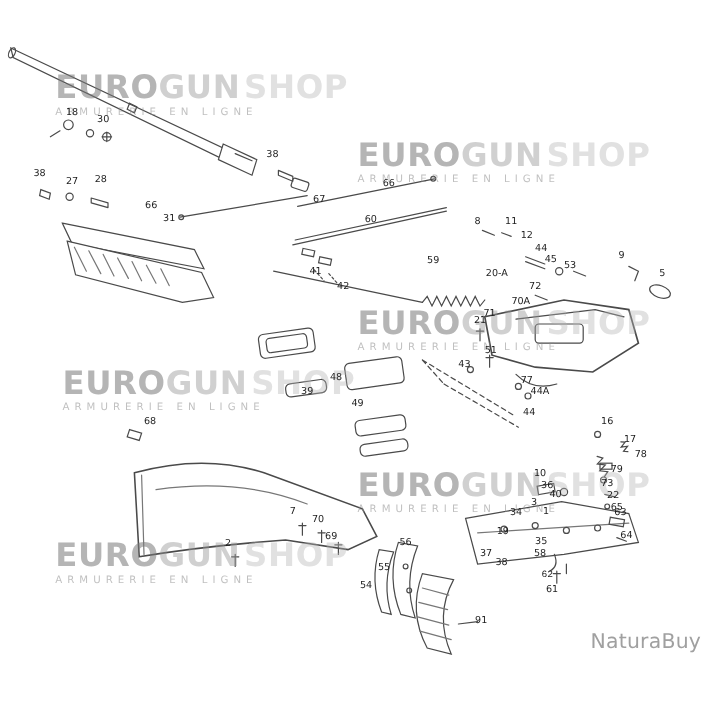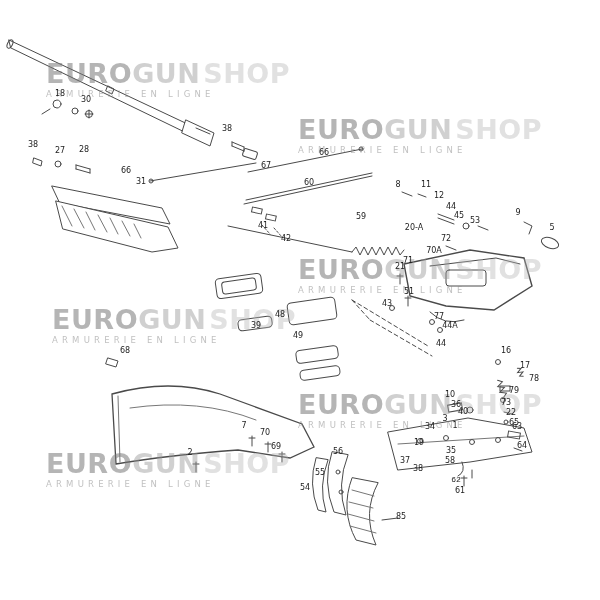--- a/index.html
+++ b/index.html
@@ -228,17 +228,18 @@
       <span class="callout" style="left: 418px; top: 469px;">38</span>
       <span class="callout" style="left: 460px; top: 491px;">61</span>
       <span class="callout" style="left: 456px; top: 480px; font-family: Liberation Mono, monospace;">62</span>
       <span class="callout" style="left: 125px; top: 351px;">68</span>
       <span class="callout" style="left: 244px; top: 426px;">7</span>
       <span class="callout" style="left: 265px; top: 433px;">70</span>
       <span class="callout" style="left: 276px; top: 447px;">69</span>
       <span class="callout" style="left: 190px; top: 453px;">2</span>
       <span class="callout" style="left: 320px; top: 473px;">55</span>
       <span class="callout" style="left: 338px; top: 452px;">56</span>
-      <span class="callout" style="left: 401px; top: 517px;">85</span>
+      <span class="callout" style="left: 401px; top: 517px;">91</span>
       <span class="callout" style="left: 305px; top: 488px; text-align: center;">54</span>
     </div>
 
+  <div class="naturabuy">NaturaBuy</div>
 </div>
 
 </body></html>

